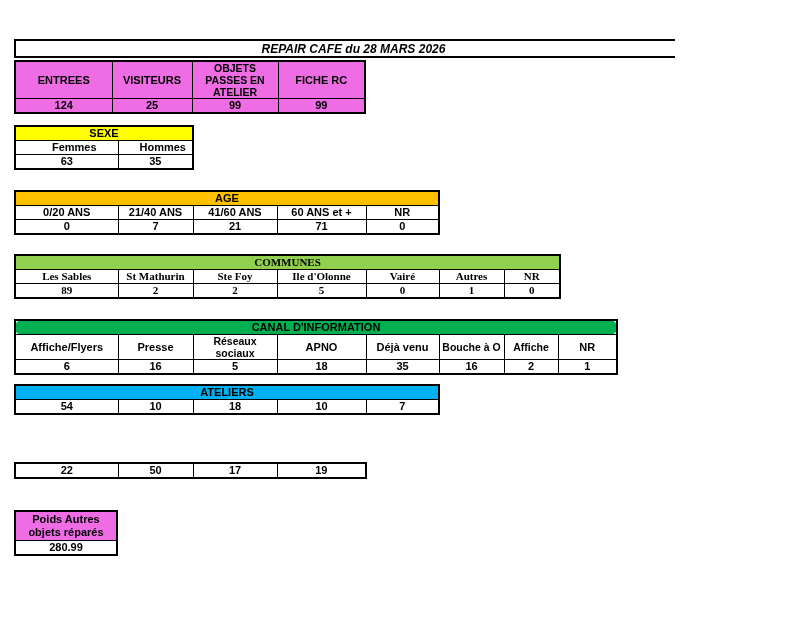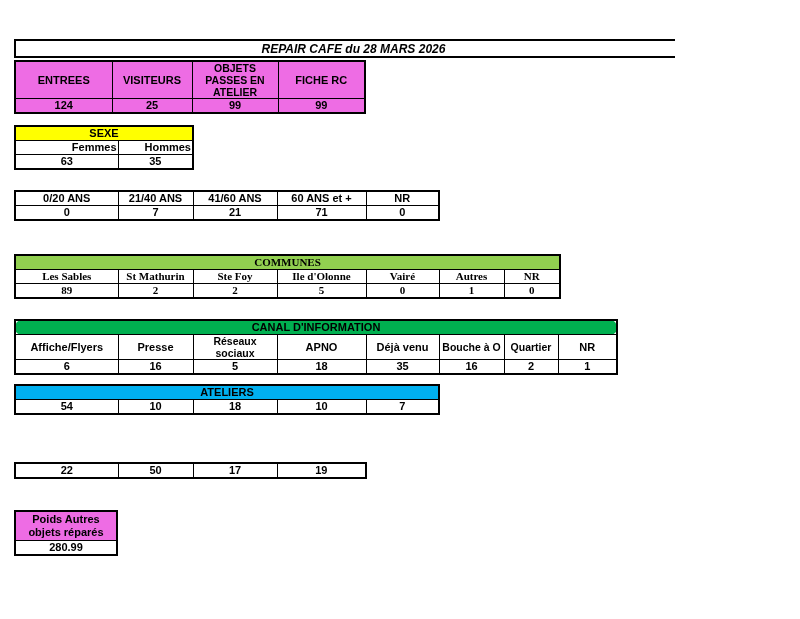--- a/index.html
+++ b/index.html
@@ -40,21 +40,21 @@
     padding:0 1px;
     font-size:11px;font-weight:bold;color:var(--ink);
     text-align:center;vertical-align:middle;
     line-height:1.15;
     overflow:hidden;
     height:13px;
   }
   td.band{height:13px;}
   td.twoline{height:28px;}
   td.small{font-size:10.5px;margin-top:8px;}
-  td.left{text-align:right;padding-left:16px;}
+  td.left{text-align:center;padding-left:16px;}
   .t-summary{top:60px;background:var(--pink);}
   .t-summary td.hdr{height:31px;}
   .t-sexe{top:125px;}
   .t-sexe td.band{background:var(--yellow);text-align:center;}
   .t-age{top:190px;}
   .t-age td.band{background:var(--orange);}
   .t-communes{top:254px;font-family:Liberation Serif, serif;}
   .t-communes td.band{background:var(--lgreen);}
   .t-canal{top:319px;}
   .t-canal td.band{background:var(--green);border-radius:7px;}
@@ -117,20 +117,23 @@
 
   <table class="t-age">
     <colgroup>
         <col style="width:103px">
         <col style="width:75px">
         <col style="width:84px">
         <col style="width:89px">
         <col style="width:73px">
       </colgroup>
     <tbody>
+        <tr>
+      <td class="band" colspan="5">AGE</td>
+    </tr>
     <tr>
       <td>0/20 ANS</td>
       <td>21/40 ANS</td>
       <td>41/60 ANS</td>
       <td>60 ANS et +</td>
       <td>NR</td>
     </tr>
     <tr>
       <td>0</td>
       <td>7</td>
@@ -191,21 +194,21 @@
         <tr>
       <td class="band" colspan="8">CANAL D'INFORMATION</td>
     </tr>
     <tr>
       <td>Affiche/Flyers</td>
       <td>Presse</td>
       <td class="small">Réseaux sociaux</td>
       <td>APNO</td>
       <td>Déjà venu</td>
       <td class="small">Bouche à O</td>
-      <td class="small">Quartier</td>
+      <td class="small">Affiche</td>
       <td>NR</td>
     </tr>
     <tr>
       <td>6</td>
       <td>16</td>
       <td>5</td>
       <td>18</td>
       <td>35</td>
       <td>16</td>
       <td>2</td>

